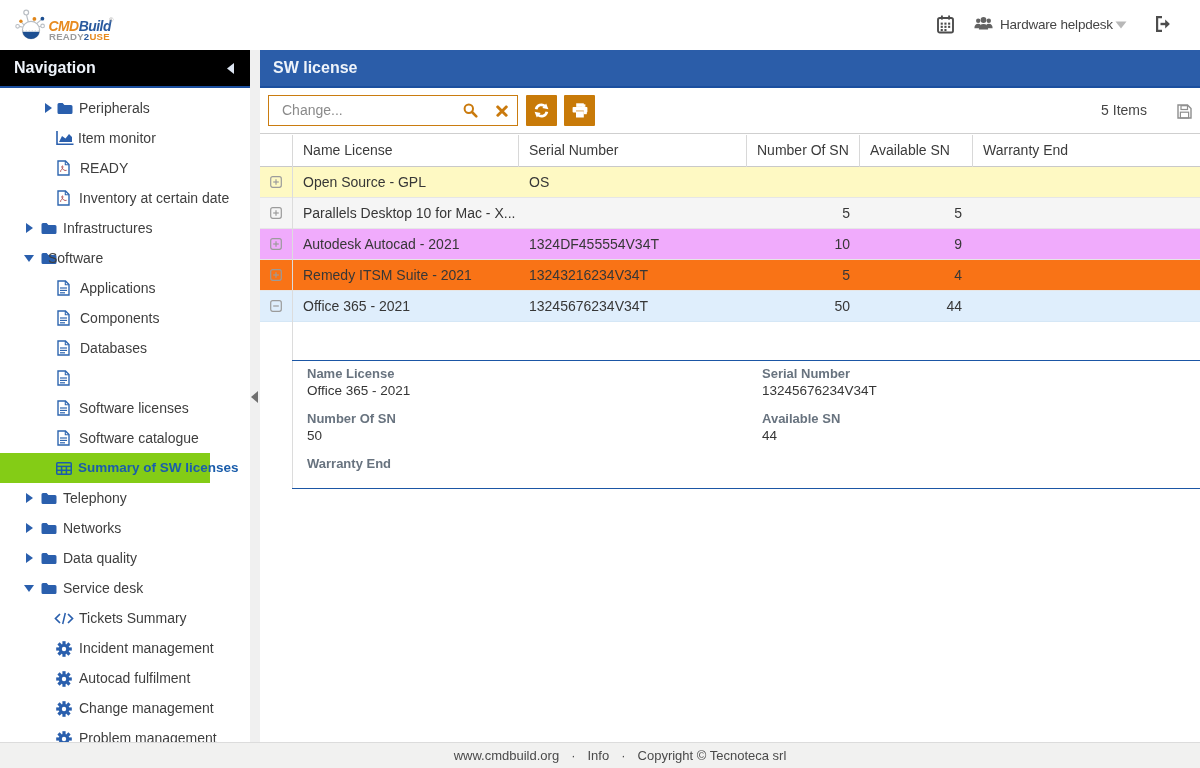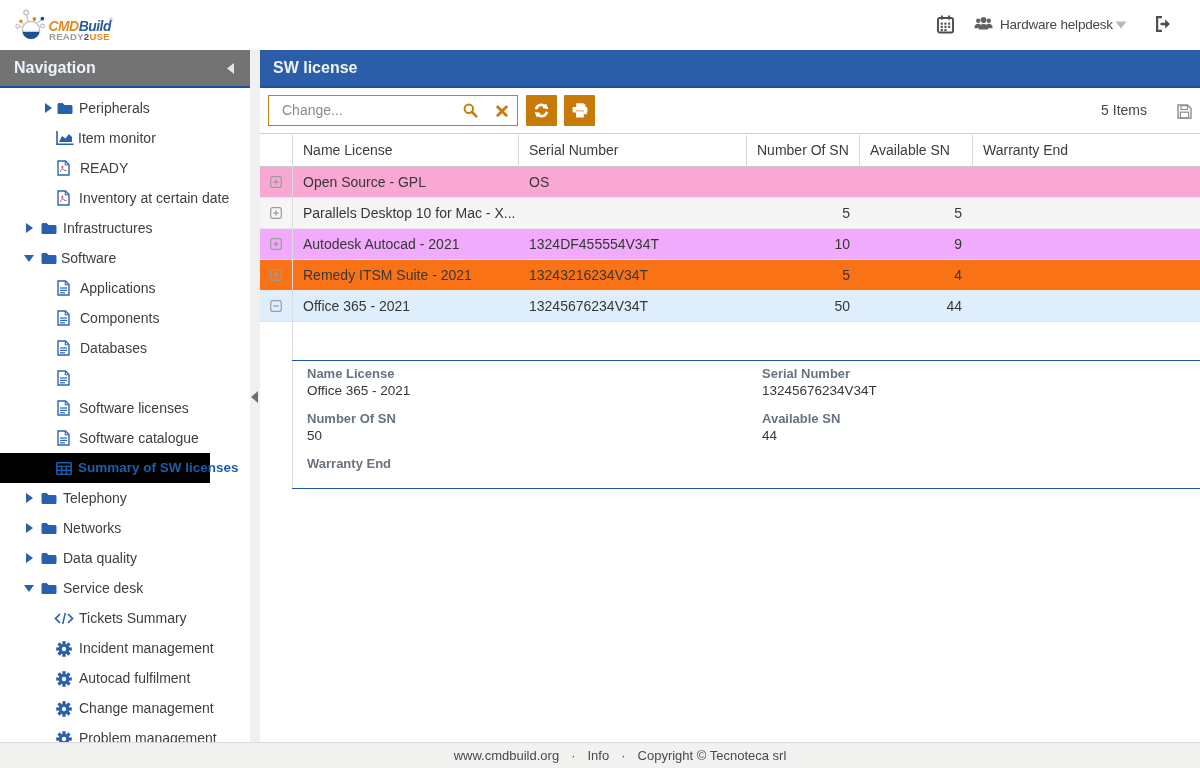--- a/index.html
+++ b/index.html
@@ -5,26 +5,26 @@
 *{margin:0;padding:0;box-sizing:border-box}
 html,body{width:1200px;height:768px;overflow:hidden;background:#fff;font-family:"Liberation Sans",sans-serif}
 body{position:relative}
 
 
 #topbar{position:absolute;left:0;top:0;width:1200px;height:50px;background:#fff}
 #hd-text{position:absolute;left:1000px;top:0;line-height:50px;font-size:13.5px;letter-spacing:-0.2px;color:#454545}
 
 
 #sidebar{position:absolute;left:0;top:50px;width:250px;height:692px;background:#fff;overflow:hidden}
-#navhdr{position:absolute;left:0;top:0;width:250px;height:38px;background:#737373;border-bottom:2px solid #1b4f9f}
+#navhdr{position:absolute;left:0;top:0;width:250px;height:38px;background:#000000;border-bottom:2px solid #1b4f9f}
 #navhdr .t{position:absolute;left:14px;top:0;line-height:36px;font-size:16px;font-weight:bold;color:#eef3fa}
 .ti{position:absolute;left:0;width:210px;height:30px;font-size:14px;color:#3e3e3e}
 .ti .lbl{position:absolute;top:0;line-height:30px;white-space:nowrap}
 .ti svg{position:absolute}
-.sel{background:#000000}
+.sel{background:#84cc16}
 .sel .lbl{font-weight:bold;font-size:13.5px;color:#1a5dab}
 
 
 #gutter{position:absolute;left:250px;top:50px;width:10px;height:692px;background:#f0f0f0}
 
 
 #main{position:absolute;left:260px;top:50px;width:940px;height:692px;background:#fff}
 #mainhdr{position:absolute;left:0;top:0;width:940px;height:38px;background:#2b5da9;border-bottom:2px solid #1b4f9f}
 #mainhdr .t{position:absolute;left:13px;top:0;line-height:36px;font-size:16px;font-weight:bold;color:#eef3fa}
 #search{position:absolute;left:8px;top:45px;width:250px;height:31px;border:1px solid #ca7c10;background:#fff}
@@ -159,21 +159,21 @@
         </svg>
         <div class="lbl" style="left:63px">Infrastructures</div>
       </div>
 <div class="ti" style="top:193px">
         <svg style="left:24px;top:12px" width="10" height="7">
           <polygon points="0,0 10,0 5,7" fill="#2a5fad"></polygon>
         </svg>
         <svg style="left:41px;top:9px" width="16" height="13">
           <path d="M0.5 2.5 Q0.5 1 2 1 H5.6 L7.4 3 H14 Q15.5 3 15.5 4.5 V10.5 Q15.5 12 14 12 H2 Q0.5 12 0.5 10.5 Z" fill="#2a5fad"></path>
         </svg>
-        <div class="lbl" style="left:61px">Software</div>
+        <div class="lbl" style="left:48px">Software</div>
       </div>
 <div class="ti" style="top:223px">
         <svg style="left:57px;top:7px" width="13" height="16" viewBox="0 0 13 16">
           <path d="M1 1 H8.5 L12 4.5 V15 H1 Z" fill="#fff" stroke="#2e66b0" stroke-width="1.4"></path>
           <path d="M8.3 1 V4.7 H12" fill="none" stroke="#2e66b0" stroke-width="1.1"></path>
           <line x1="3" y1="8" x2="10" y2="8" stroke="#2e66b0" stroke-width="1.2"></line>
           <line x1="3" y1="10.4" x2="10" y2="10.4" stroke="#2e66b0" stroke-width="1.2"></line>
           <line x1="3" y1="12.8" x2="8" y2="12.8" stroke="#2e66b0" stroke-width="1.2"></line>
         </svg>
         <div class="lbl" style="left:80px">Applications</div>
@@ -422,21 +422,21 @@
     <div class="hc" style="left:599px;width:113px">Available SN</div>
     <div class="hc" style="left:712px;width:228px">Warranty End</div>
     <div class="vl" style="left:32px"></div>
     <div class="vl" style="left:258px"></div>
     <div class="vl" style="left:486px"></div>
     <div class="vl" style="left:599px"></div>
     <div class="vl" style="left:712px"></div>
   </div>
 
   <div id="tbody">
-    <div class="row" style="top:117px;background:#f9a8d4">
+    <div class="row" style="top:117px;background:#fef9c3">
       <svg style="position:absolute;left:10px;top:9px" width="12" height="12" viewBox="0 0 12 12">
           <rect x="0.7" y="0.7" width="10.6" height="10.6" rx="2" fill="none" stroke="#9b9b9b" stroke-width="1.2"></rect>
           <line x1="3.2" y1="6" x2="8.8" y2="6" stroke="#9b9b9b" stroke-width="1.2"></line>
           <line x1="6" y1="3.2" x2="6" y2="8.8" stroke="#9b9b9b" stroke-width="1.2"></line>
         </svg>
       <div class="c" style="left:43px">Open Source - GPL</div>
       <div class="c" style="left:269px">OS</div>
     </div>
     <div class="row" style="top:148px;background:#f5f5f5">
       <svg style="position:absolute;left:10px;top:9px" width="12" height="12" viewBox="0 0 12 12">

